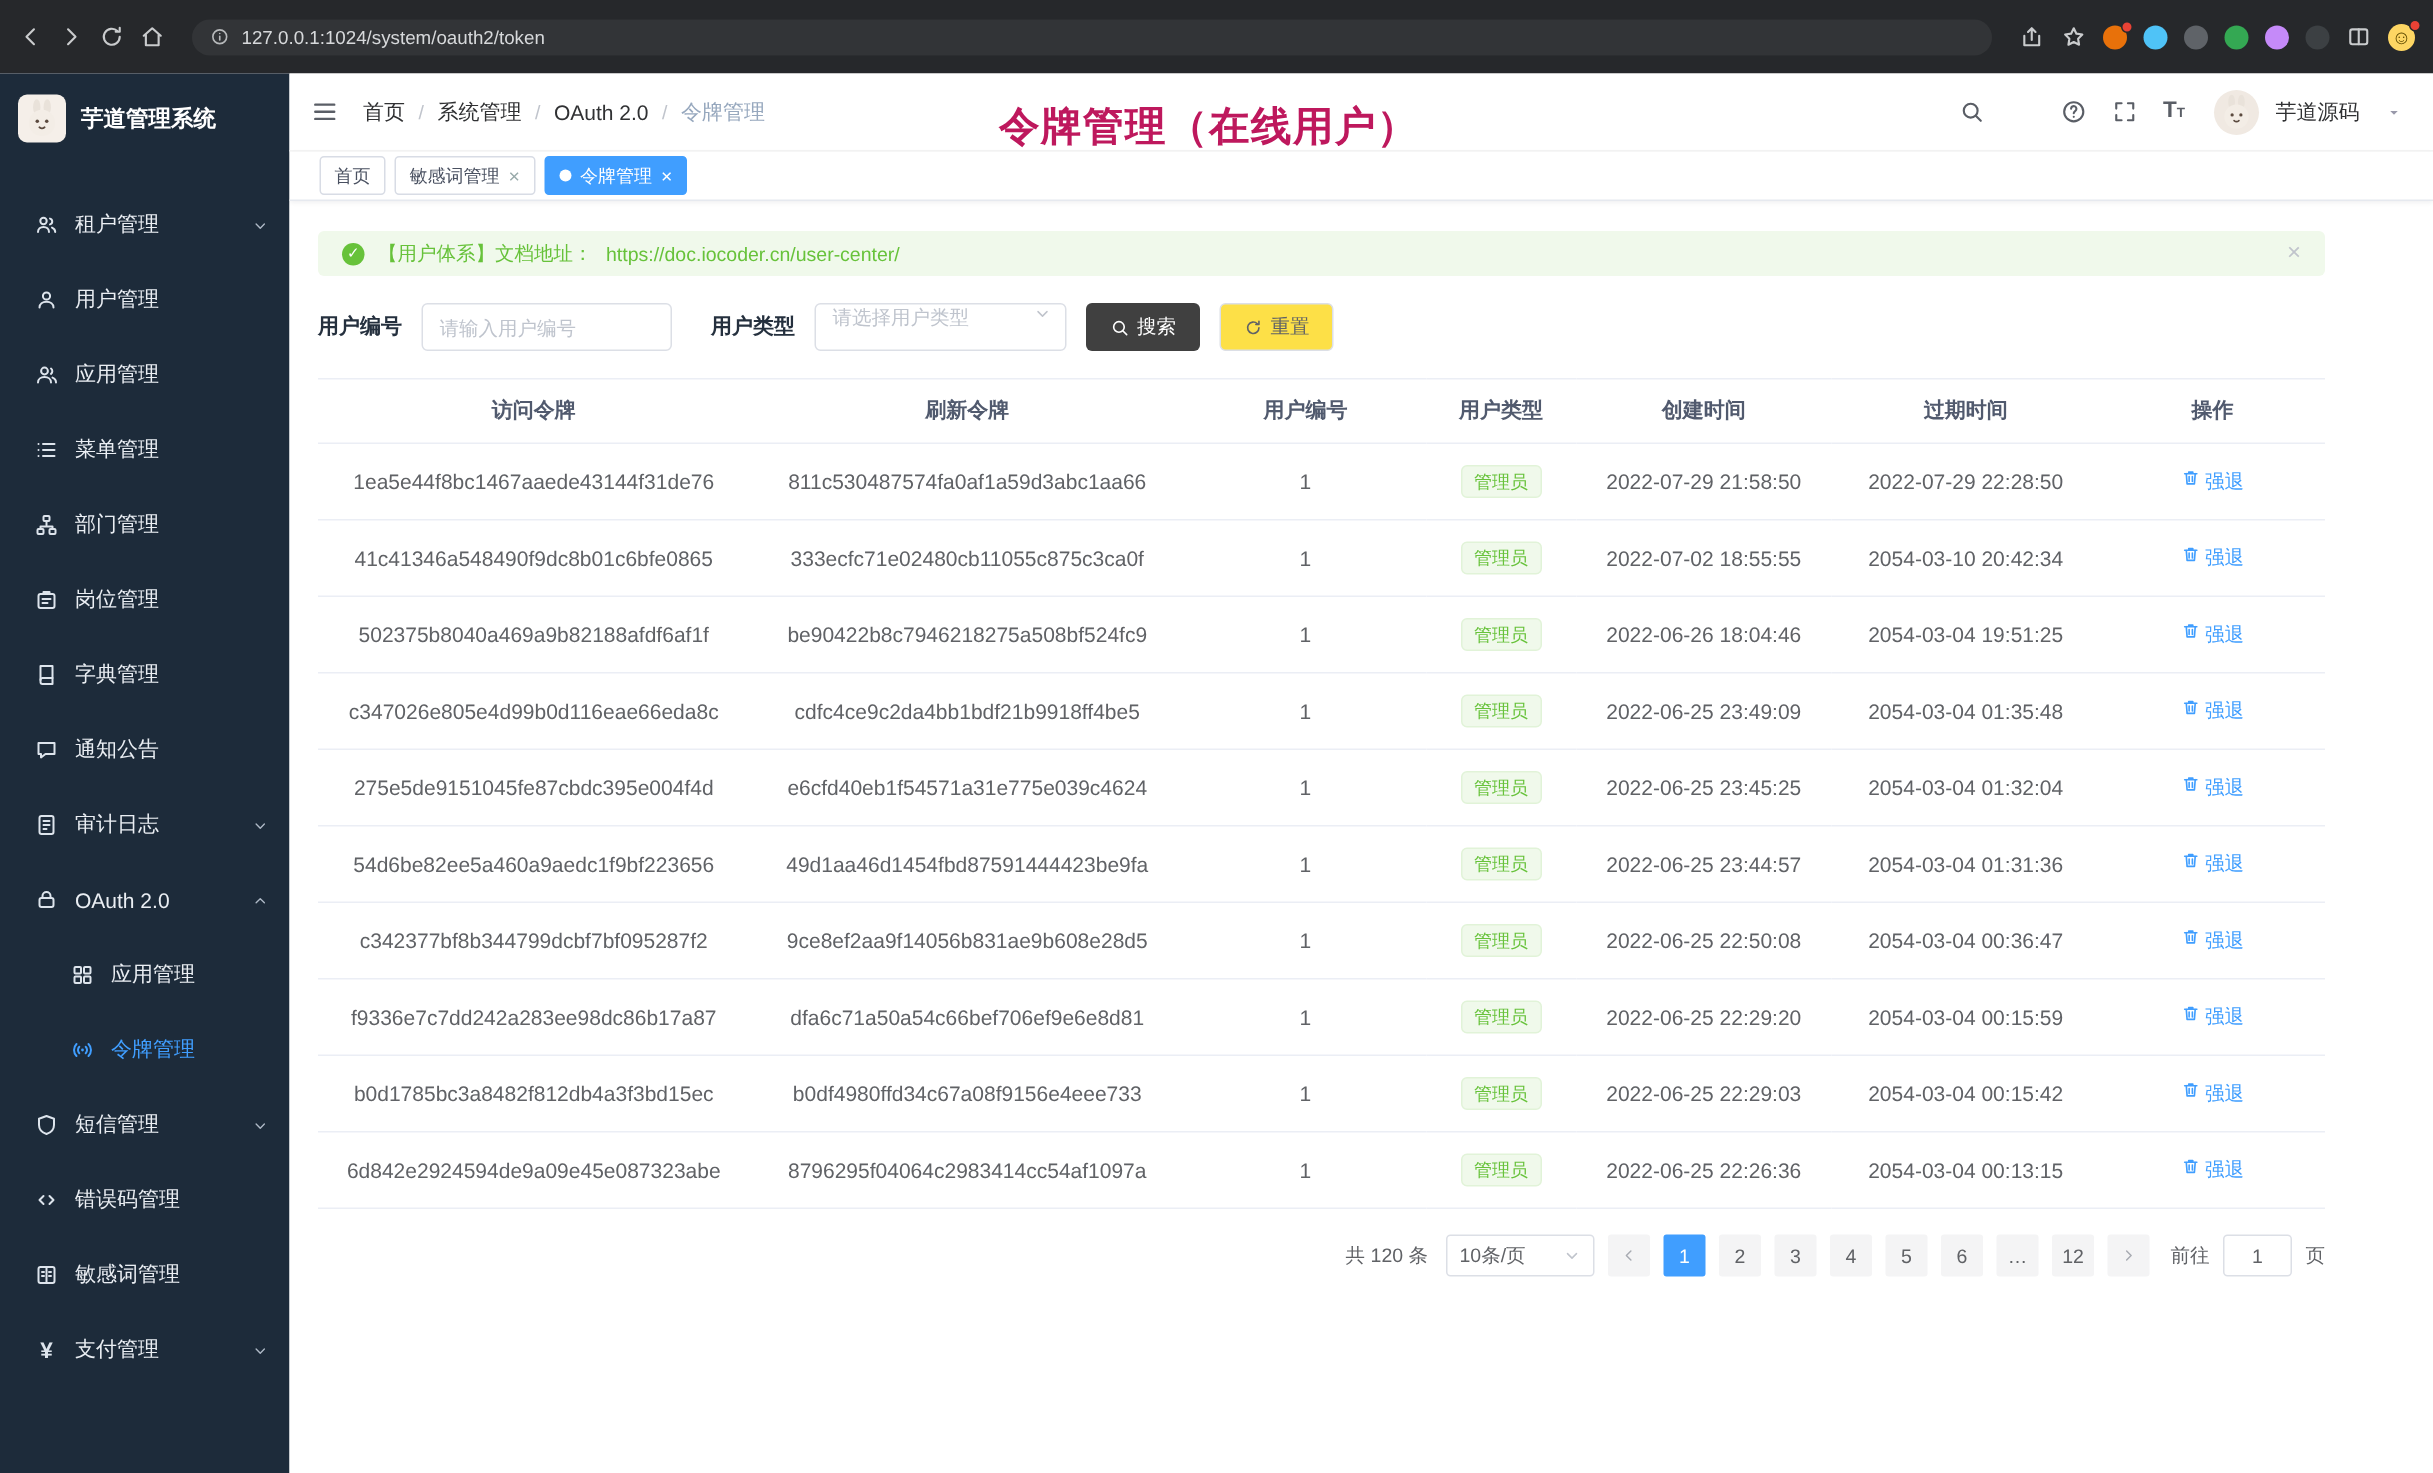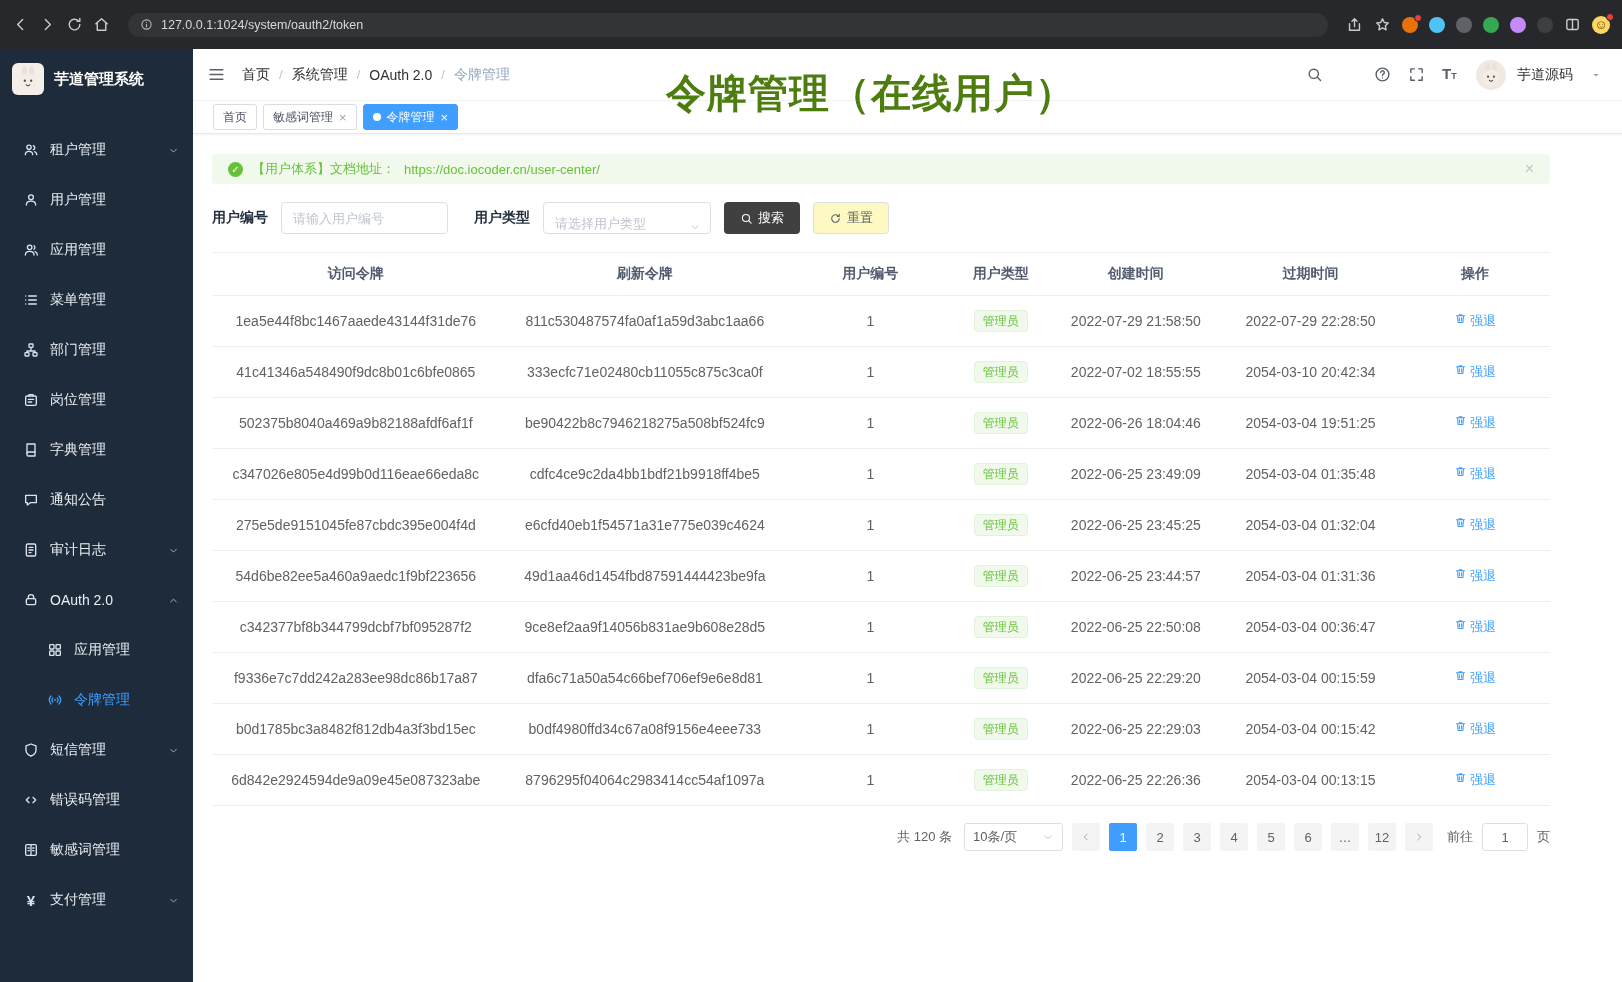--- a/index.html
+++ b/index.html
@@ -67,28 +67,28 @@
   .check-circle{width:15px;height:15px;border-radius:50%;background:#67c23a;color:#fff;font-size:10px;display:inline-flex;
     align-items:center;justify-content:center;flex-shrink:0}
   .alert-text,.alert-link{color:#67c23a;font-size:13px}
   .alert .close{margin-left:auto;color:#c0c4cc;font-size:16px;cursor:pointer;line-height:1}
 
   .filter{display:flex;align-items:center;margin-bottom:18px}
   .f-label{font-size:14px;font-weight:700;color:#25303e;margin-right:13px}
   .f-input{width:167px;height:32px;border:1px solid #dcdfe6;border-radius:4px;padding:0 11px;font-size:13px;color:#606266;outline:none;font-family:inherit}
   .f-input::placeholder{color:#bfc4cd}
   .f-select{width:168px;height:32px;border:1px solid #dcdfe6;border-radius:4px;padding:0 9px 0 11px;font-size:13px;color:#bfc4cd;
-    display:flex;align-items:flex-end;justify-content:space-between;cursor:pointer;background:#fff}
+    display:flex;align-items:flex-start;justify-content:space-between;cursor:pointer;background:#fff}
   .sel-caret{width:12px;height:12px;color:#c0c4cc;display:inline-flex}
   .gap1{margin-left:26px}.gap2{margin-left:13px}
   .btn{height:32px;border-radius:4px;font-size:13px;display:inline-flex;align-items:center;gap:5px;padding:0 15px;cursor:pointer;
     border:1px solid transparent;font-family:inherit}
   .btn .icon{width:13px;height:13px}
   .btn.primary{background:#404040;color:#fff}
-  .btn.plain{background:#fef9c3;border-color:#dcdfe6;color:#606266}
+  .btn.plain{background:#fde047;border-color:#dcdfe6;color:#606266}
 
   table{width:100%;border-collapse:collapse;table-layout:fixed;border-top:1px solid #ebeef5}
   thead th{font-size:14px;color:#515a6e;font-weight:700;padding:12px 4px;border-bottom:1px solid #ebeef5;text-align:center}
   tbody td{font-size:14px;color:#606266;padding:14px 4px;border-bottom:1px solid #ebeef5;text-align:center;
     white-space:nowrap;overflow:hidden;text-overflow:ellipsis}
   .tag-success{display:inline-block;background:#f0f9eb;border:1px solid #e1f3d8;color:#67c23a;font-size:12px;line-height:20px;
     padding:0 8px;border-radius:4px}
   .action-link{color:#409eff;font-size:13px;display:inline-flex;align-items:flex-start;gap:3px;cursor:pointer}
   .action-link .icon{width:13px;height:13px}
 
@@ -97,21 +97,21 @@
     justify-content:space-between;padding:0 8px;color:#606266;cursor:pointer;background:#fff}
   .page-btn{min-width:28px;height:28px;border:none;border-radius:2px;background:#f4f4f5;color:#606266;font-size:13px;
     cursor:pointer;font-family:inherit;display:inline-flex;align-items:center;justify-content:center;padding:0 4px}
   .page-btn.active{background:#409eff;color:#fff}
   .page-btn.nav{color:#a8abb2}
   .page-btn.nav .icon{width:12px;height:12px}
   #pager-pages{display:flex;gap:9px}
   .goto-input{width:46px;height:28px;border:1px solid #dcdfe6;border-radius:3px;text-align:center;font-size:13px;color:#606266;
     outline:none;font-family:inherit}
 
-  .annotation{position:absolute;left:666px;top:66px;font-size:40px;font-weight:700;color:#4d7c0f;letter-spacing:1px;z-index:50;
+  .annotation{position:absolute;left:666px;top:66px;font-size:27px;font-weight:700;color:#be185d;letter-spacing:1px;z-index:50;
     pointer-events:none;white-space:nowrap}
 </style>
 </head>
 <body>
 
 <div class="browser-bar">
   <span class="bicon">
       <svg viewBox="0 0 24 24" fill="none" stroke="currentColor" stroke-width="2" stroke-linecap="round" stroke-linejoin="round">
         <path d="M15 5l-7 7 7 7"></path>
       </svg>

